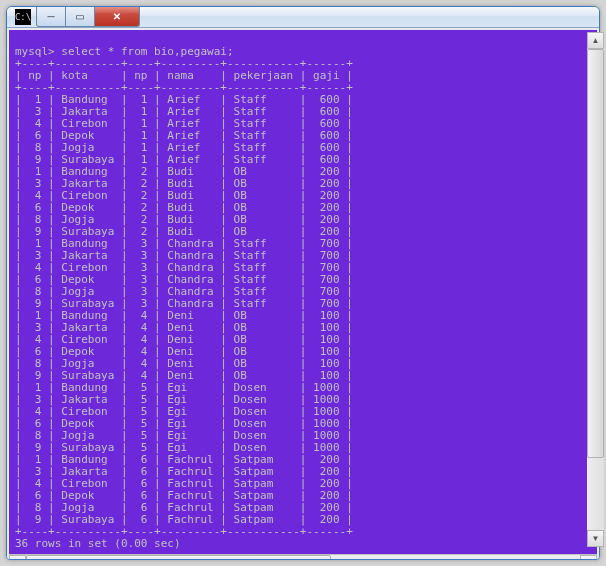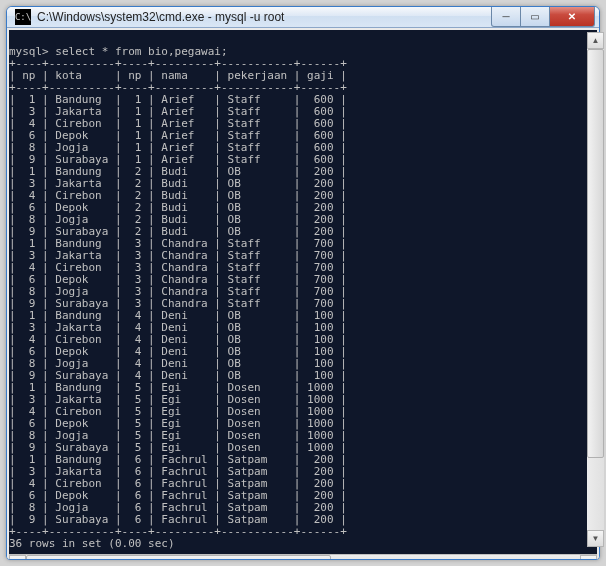--- a/index.html
+++ b/index.html
@@ -67,26 +67,26 @@
     .win-close { background: linear-gradient(#e48f85,#c94b3e 40%,#b83224); border-radius: 0 0 3px 0; width:46px; color:#fff; font-weight:bold; }
     .client {
       flex: 1;
       background: #eaeaea;
       padding: 2px;
       display: flex;
       flex-direction: column;
     }
     .console {
       flex: 1;
-      background: #0f172a;
+      background: #6d28d9;
       color: #c0c0c0;
       font-family: "Lucida Console", "Consolas", monospace;
       font-size: 11px;
       line-height: 12px;
-      padding: 4px 0;
+      padding: 4px 6px;
       overflow: hidden;
       white-space: pre;
     }
     .scrollbars {
       height: 17px;
       background: #eaeaea;
       border-top: 1px solid #c0c0c0;
       position: relative;
       display: flex;
     }
@@ -112,21 +112,20 @@
     .vsb-btn { height:17px; background:linear-gradient(#f5f5f5,#dcdcdc); border:1px solid #b5b5b5; display:flex;align-items:center;justify-content:center;font-size:8px;color:#555;}
     .vsb-track{flex:1;position:relative;}
     .vsb-thumb{position:absolute;top:0;left:0;right:0;height:85%;background:linear-gradient(to right,#f2f2f2,#d7d7d7);border:1px solid #b0b0b0;border-radius:2px;}
   </style>
 </head>
 <body>
 
 <div class="window">
   <div class="titlebar">
     <span class="titlebar-icon">C:\</span>
-    <span class="titlebar-text">C:\Windows\system32\cmd.exe - mysql  -u root</span>
     <div class="win-buttons">
       <div class="win-btn win-min">─</div>
       <div class="win-btn win-max">▭</div>
       <div class="win-btn win-close">✕</div>
     </div>
   </div>
   <div class="client">
     <div class="console" id="console">
 mysql&gt; select * from bio,pegawai;
 +----+----------+----+---------+-----------+------+

